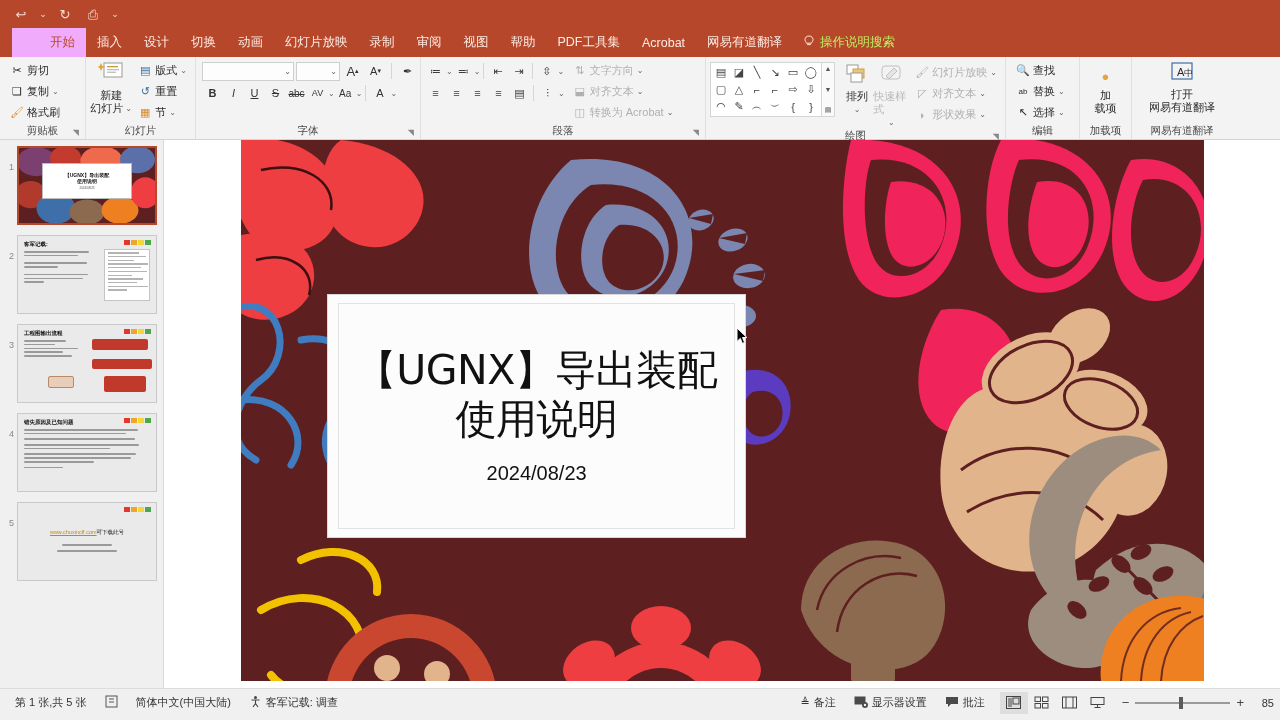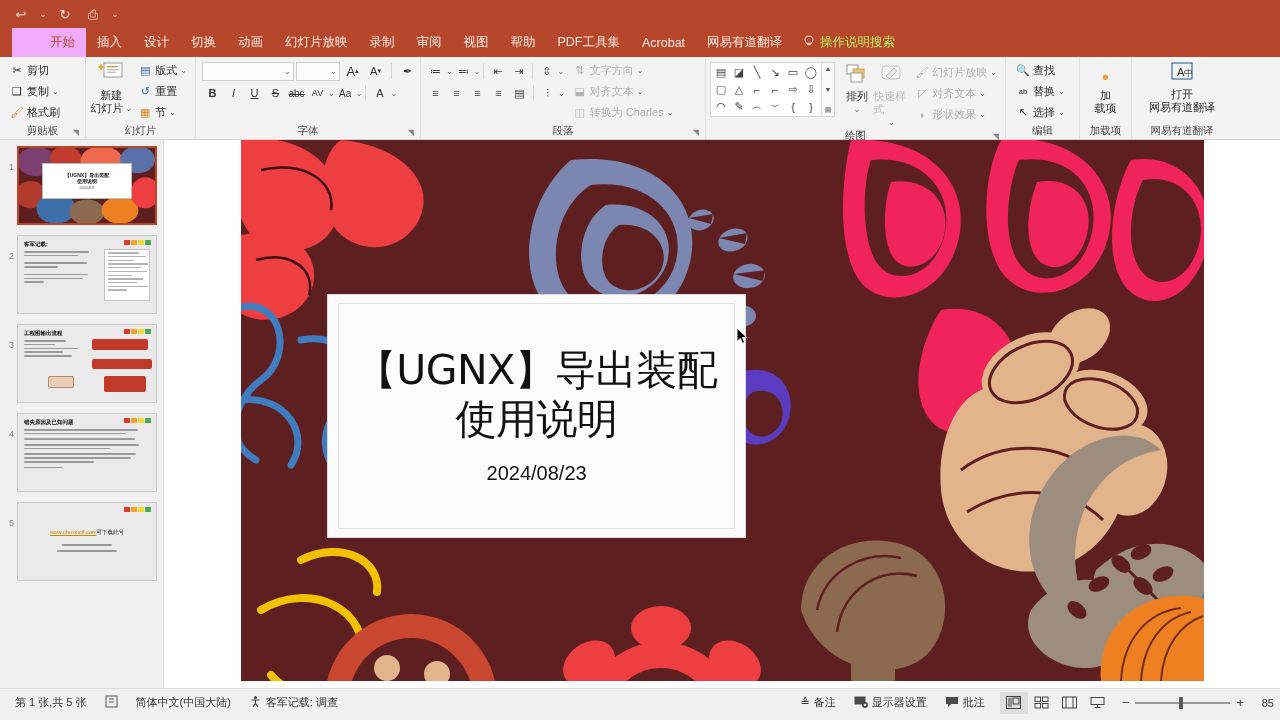--- a/index.html
+++ b/index.html
@@ -366,21 +366,21 @@
           <span>文字方向</span>
           <span class="caret">⌄</span>
         </div>
         <div class="mini dis">
           <span class="ico">⬓</span>
           <span>对齐文本</span>
           <span class="caret">⌄</span>
         </div>
         <div class="mini dis">
           <span class="ico">◫</span>
-          <span>转换为 Charles</span>
+          <span>转换为 Acrobat</span>
           <span class="caret">⌄</span>
         </div>
       </div>
     </div>
     <div class="rgroup-label">
       <span>段落</span>
       <span class="dlg">◥</span>
     </div>
   </div>
 

